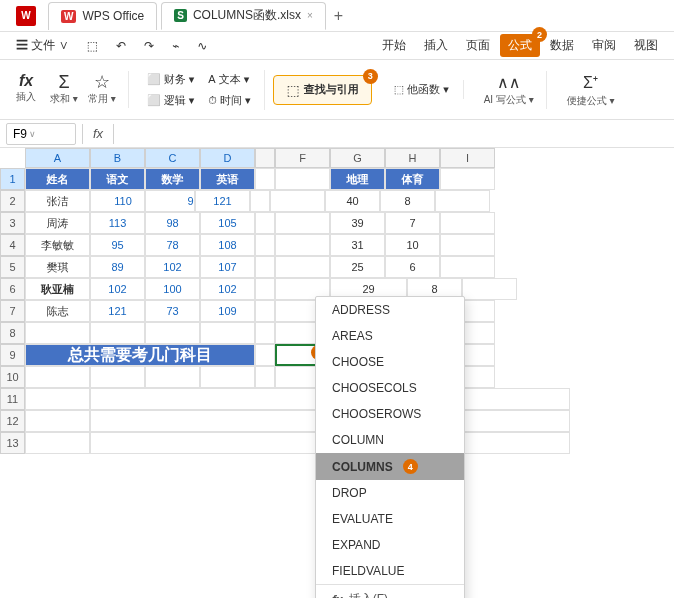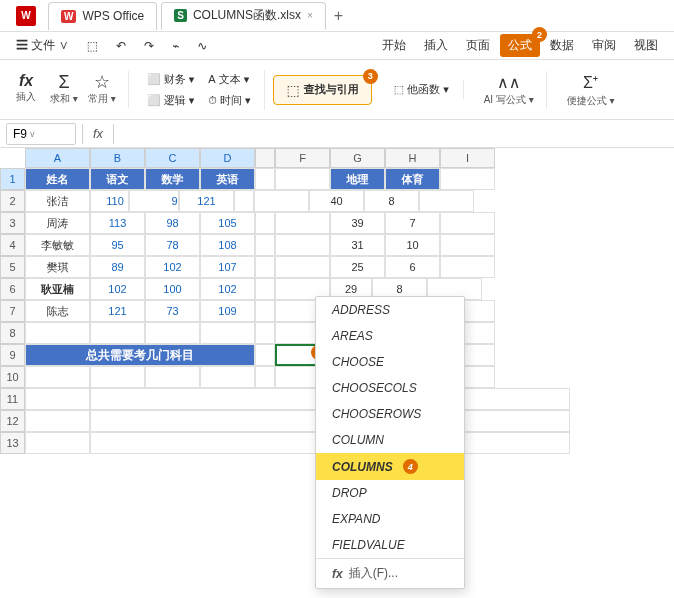--- a/index.html
+++ b/index.html
@@ -83,21 +83,21 @@
 
     
     .dropdown-overlay {
       position: absolute; top: 148px; left: 315px;
       background: #fff; border: 1px solid #d0d0d0;
       box-shadow: 2px 4px 12px rgba(0,0,0,0.15);
       z-index: 100; width: 150px; border-radius: 2px;
     }
     .dropdown-item {
       padding: 6px 16px; font-size: 12px; color: #333;
-      cursor: pointer; display: flex; align-items: center; gap: 6px; font-style: italic;
+      cursor: pointer; display: flex; align-items: center; gap: 6px;
     }
     .dropdown-item.highlighted { background: #e8e8ff; font-weight: bold; }
     .dropdown-footer {
       padding: 6px 16px; font-size: 12px; color: #555;
       cursor: pointer; display: flex; align-items: center; gap: 6px;
       border-top: 1px solid #e0e0e0;
     }
 
     .badge-top {
       position: absolute; top: -7px; right: -7px;
@@ -256,21 +256,21 @@
       <div class="cell" style="width:20px; border:1px solid #e0e0e0;"></div>
       <div class="cell" style="width:55px; border:1px solid #e0e0e0;"></div>
       <div class="cell header-row" style="width:55px;">地理</div>
       <div class="cell header-row" style="width:55px;">体育</div>
       <div class="cell" style="width:55px;"></div>
     </div>
 
     <div style="display:flex;">
       <div class="header-cell row-header">2</div>
       <div class="cell" style="width:65px;">张洁</div>
-      <div class="cell blue-text" style="width:39px;padding-left:11px;">110</div>
+      <div class="cell blue-text" style="width:55px;padding-left:11px;">110</div>
       <div class="cell blue-text" style="width:50px;padding-left:47px;">90</div>
       <div class="cell blue-text" style="width:55px;">121</div>
       <div class="cell" style="width:20px;"></div>
       <div class="cell" style="width:55px;"></div>
       <div class="cell" style="width:55px;">40</div>
       <div class="cell" style="width:55px;">8</div>
       <div class="cell" style="width:55px;"></div>
     </div>
     <div style="display:flex;">
       <div class="header-cell row-header">3</div>
@@ -309,21 +309,21 @@
       <div class="cell" style="width:55px;"></div>
     </div>
     <div style="display:flex;">
       <div class="header-cell row-header">6</div>
       <div class="cell" style="width:65px;font-weight:bold;">耿亚楠</div>
       <div class="cell blue-text" style="width:55px;">102</div>
       <div class="cell blue-text" style="width:55px;">100</div>
       <div class="cell blue-text" style="width:55px;">102</div>
       <div class="cell" style="width:20px;"></div>
       <div class="cell" style="width:55px;"></div>
-      <div class="cell" style="width:42px;">29</div>
+      <div class="cell" style="width:77px;">29</div>
       <div class="cell" style="width:55px;">8</div>
       <div class="cell" style="width:55px;"></div>
     </div>
     <div style="display:flex;">
       <div class="header-cell row-header">7</div>
       <div class="cell" style="width:65px;">陈志</div>
       <div class="cell blue-text" style="width:55px;">121</div>
       <div class="cell blue-text" style="width:55px;">73</div>
       <div class="cell blue-text" style="width:55px;">109</div>
       <div class="cell" style="width:20px;"></div>
@@ -340,21 +340,21 @@
       <div class="cell" style="width:55px;"></div>
       <div class="cell" style="width:20px;"></div>
       <div class="cell" style="width:55px;"></div>
       <div class="cell" style="width:55px;"></div>
       <div class="cell" style="width:55px;"></div>
       <div class="cell" style="width:55px;"></div>
     </div>
 
     <div style="display:flex;">
       <div class="header-cell row-header">9</div>
-      <div class="cell header-row" style="width:230px; font-size:12px; justify-content:center;">总共需要考几门科目</div>
+      <div class="cell header-row" style="width:230px; font-size:16px; justify-content:center;">总共需要考几门科目</div>
       <div class="cell" style="width:20px;"></div>
       <div class="cell" style="width:55px; border:2px solid #1e7e34; position:relative;">
         <span style="position:absolute; top:-1px; right:2px; background:#e06c00; color:#fff; border-radius:50%; width:15px; height:15px; font-size:9px; display:flex; align-items:center; justify-content:center; font-weight:bold;">1</span>
       </div>
       <div class="cell" style="width:55px; border:2px solid #1e7e34;"></div>
       <div class="cell" style="width:55px;"></div>
       <div class="cell" style="width:55px;"></div>
     </div>
 
     <div style="display:flex;">
@@ -385,25 +385,26 @@
       <div class="cell" style="width:480px;"></div>
     </div>
 
     <div class="dropdown-overlay">
       <div class="dropdown-item">ADDRESS</div>
       <div class="dropdown-item">AREAS</div>
       <div class="dropdown-item">CHOOSE</div>
       <div class="dropdown-item">CHOOSECOLS</div>
       <div class="dropdown-item">CHOOSEROWS</div>
       <div class="dropdown-item">COLUMN</div>
-      <div class="dropdown-item highlighted" style="background:#fde047;">
+      <div class="dropdown-item highlighted" style="background:#a3a3a3;">
         <span>COLUMNS</span>
         <span style="background:#e06c00; color:#fff; border-radius:50%; width:15px; height:15px; font-size:9px; display:flex; align-items:center; justify-content:center; font-weight:bold; margin-left:4px;">4</span>
       </div>
       <div class="dropdown-item">DROP</div>
+      <div class="dropdown-item">EVALUATE</div>
       <div class="dropdown-item">EXPAND</div>
       <div class="dropdown-item">FIELDVALUE</div>
       <div class="dropdown-footer">
         <span style="font-style:italic; font-size:12px; font-weight:bold;">fx</span>
         <span>插入(F)...</span>
       </div>
     </div>
 
   </div>
 </div>

